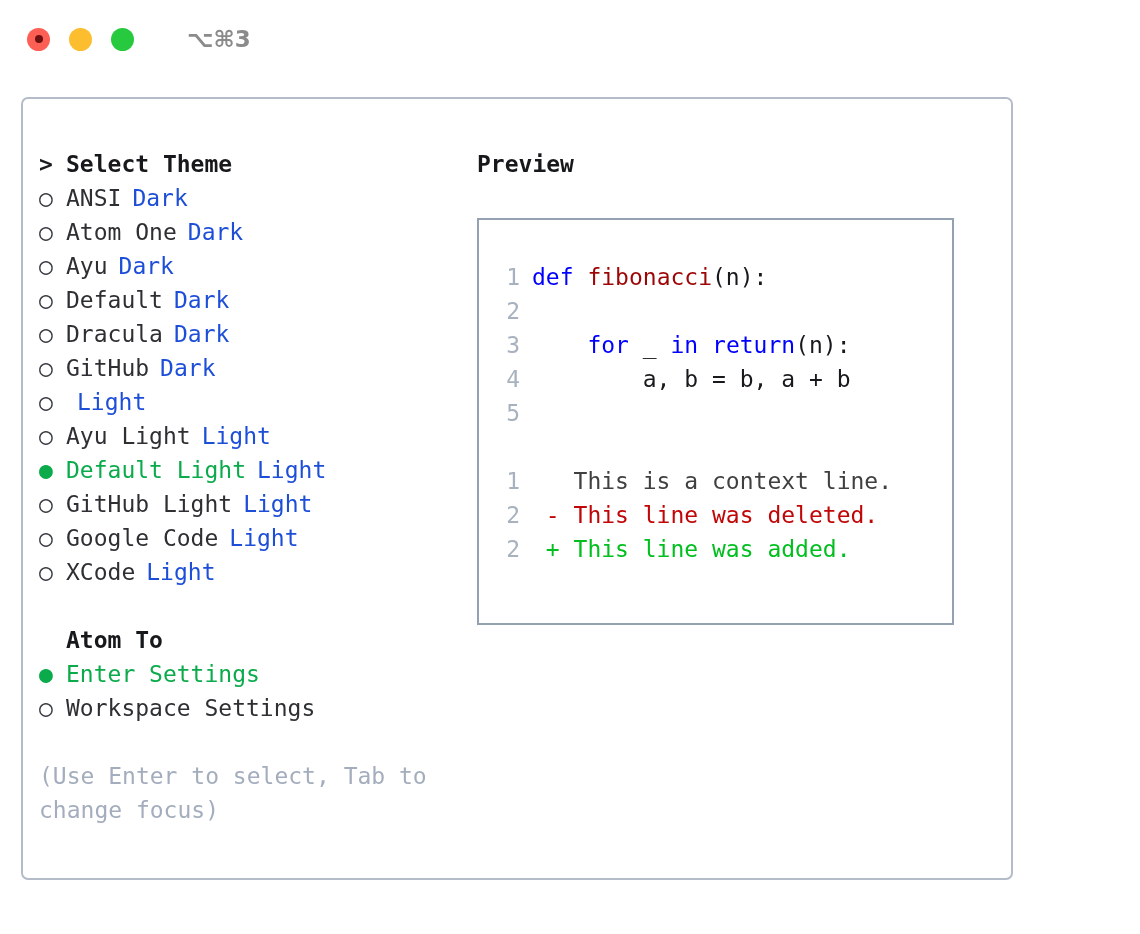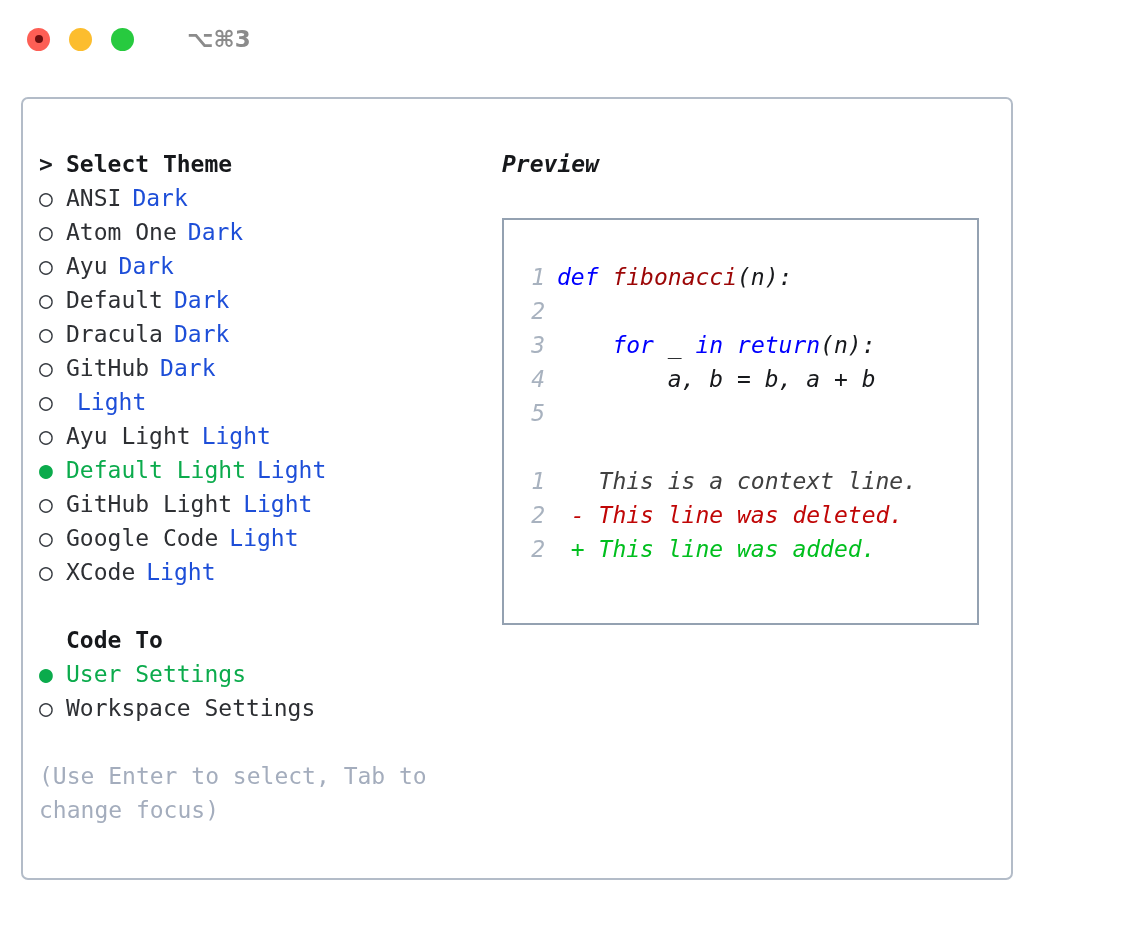--- a/index.html
+++ b/index.html
@@ -141,24 +141,23 @@
     font-size: 23px;
     line-height: 34px;
     color: #a4adbd;
     width: 420px;
     white-space: pre-wrap;
   }
 
   
   .right-col {
     position: absolute;
-    left: 479px;
+    left: 454px;
     top: 48px;
     width: 500px;
-    font-style: italic;
   }
   .preview-title {
     font-size: 23px;
     line-height: 34px;
     font-weight: bold;
     color: #16181b;
     margin-bottom: 37px;
   }
   .preview-box {
     position: relative;
@@ -234,24 +233,24 @@
             <div class="row"><span class="marker dot-off">○</span><span class="label">Ayu Light</span><span class="tag">Light</span></div>
             <div class="row"><span class="marker dot-on">●</span><span class="label selected">Default Light</span><span class="tag">Light</span></div>
             <div class="row"><span class="marker dot-off">○</span><span class="label">GitHub Light</span><span class="tag">Light</span></div>
             <div class="row"><span class="marker dot-off">○</span><span class="label">Google Code</span><span class="tag">Light</span></div>
             <div class="row"><span class="marker dot-off">○</span><span class="label">XCode</span><span class="tag">Light</span></div>
           </div>
 
         <div class="apply-block">
           <div class="row">
             <span class="marker blank">○</span>
-            <span class="label header">Code To</span>
+            <span class="label header">Atom To</span>
           </div>
           <div id="apply-items">
-              <div class="row"><span class="marker dot-on">●</span><span class="label selected">User Settings</span></div>
+              <div class="row"><span class="marker dot-on">●</span><span class="label selected">Enter Settings</span></div>
               <div class="row"><span class="marker dot-off">○</span><span class="label">Workspace Settings</span></div>
             </div>
         </div>
 
         <div class="hint">(Use Enter to select, Tab to change focus)</div>
       </div>
 
       <div class="right-col">
         <div class="preview-title">Preview</div>
         <div class="preview-box">

